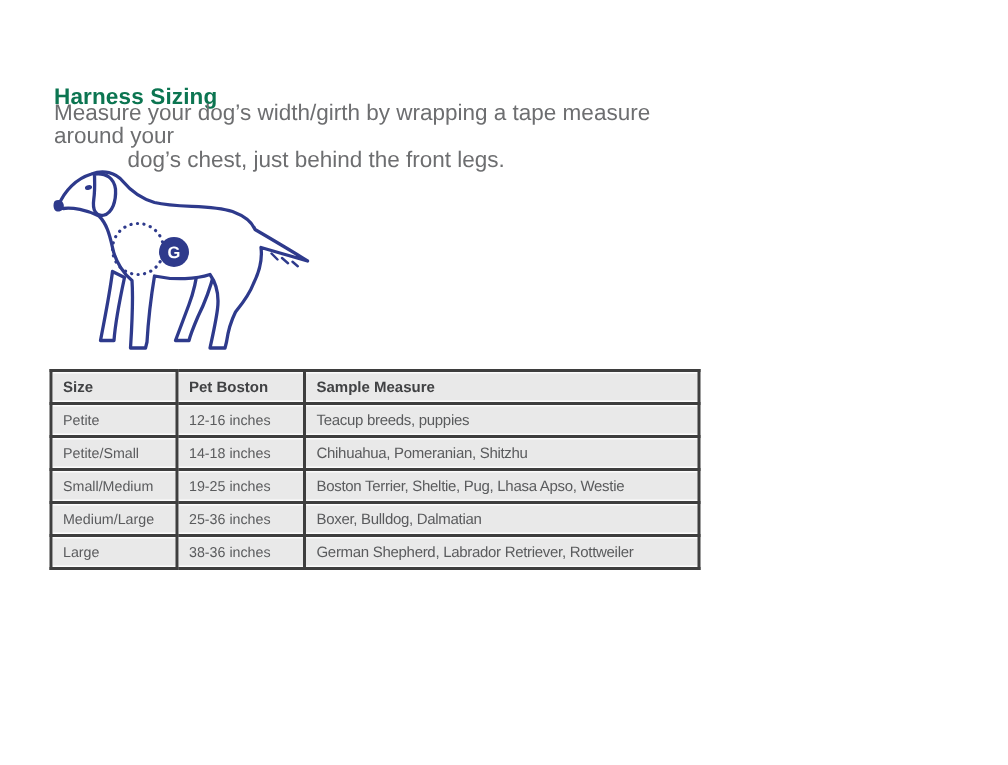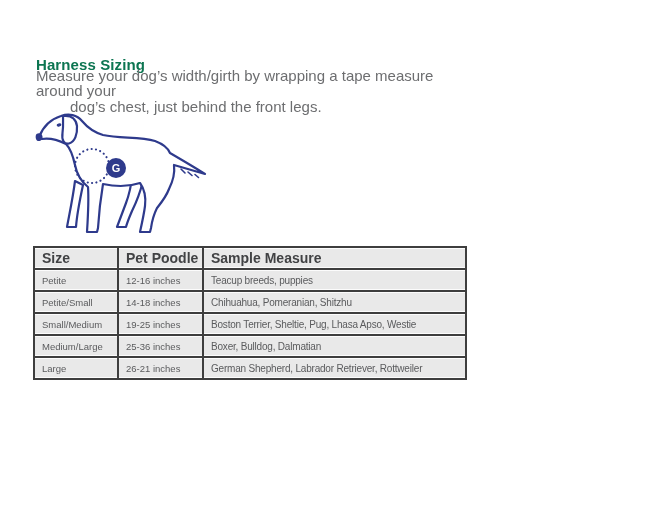--- a/index.html
+++ b/index.html
@@ -16,21 +16,21 @@
     font-size:15px;font-weight:bold;
     color:#0c7551;
     letter-spacing:0.1px;
   }
   .subtitle{
     position:absolute;left:36px;top:68px;
     width:430px;
     font-size:15px;line-height:15px;
     color:#6d6e70;
   }
-  .subtitle .line2{margin-left:34px;margin-top:1px;}
+  .subtitle .line2{margin-left:49px;margin-top:1px;}
   .dog-figure{
     position:absolute;left:35px;top:111px;
     width:185px;height:128px;
   }
   .size-table{
     position:absolute;left:33px;top:246px;
     width:432px;
     border-collapse:collapse;
     table-layout:fixed;
   }
@@ -38,21 +38,21 @@
     border:2px solid #3e3e3e;
     background:#e9e9e9;
     box-shadow:inset 0 1px 0 rgba(255,255,255,.85), inset 0 -1px 0 rgba(255,255,255,.85);
     text-align:left;
     padding:0 4px 0 7px;
     height:20px;
     overflow:hidden;
     white-space:nowrap;
   }
   .size-table th{
-    font-size:14px;font-weight:700;color:#414244;
+    font-size:10px;font-weight:700;color:#414244;
   }
   .size-table td{
     font-size:9.5px;font-weight:400;color:#5a5b5d;
   }
   .size-table td.col-breeds{
     font-size:10px;letter-spacing:-0.2px;
   }
 </style>
 </head>
 <body>
@@ -113,21 +113,21 @@
 
   <table class="size-table">
     <colgroup>
       <col style="width:84px">
         <col style="width:85px">
         <col style="width:263px">
     </colgroup>
     <thead>
       <tr>
         <th>Size</th>
-        <th>Pet Poodle</th>
+        <th>Pet Boston</th>
         <th>Sample Measure</th>
       </tr>
     </thead>
     <tbody>
 
         <tr>
           <td class="col-size">Petite</td>
           <td class="col-width">12-16 inches</td>
           <td class="col-breeds">Teacup breeds, puppies</td>
         </tr>
@@ -147,20 +147,20 @@
 
 
         <tr>
           <td class="col-size">Medium/Large</td>
           <td class="col-width">25-36 inches</td>
           <td class="col-breeds">Boxer, Bulldog, Dalmatian</td>
         </tr>
 
         <tr>
           <td class="col-size">Large</td>
-          <td class="col-width">26-21 inches</td>
+          <td class="col-width">38-36 inches</td>
           <td class="col-breeds">German Shepherd, Labrador Retriever, Rottweiler</td>
         </tr>
 
       </tbody>
   </table>
 
 </div>
 
 </body></html>

